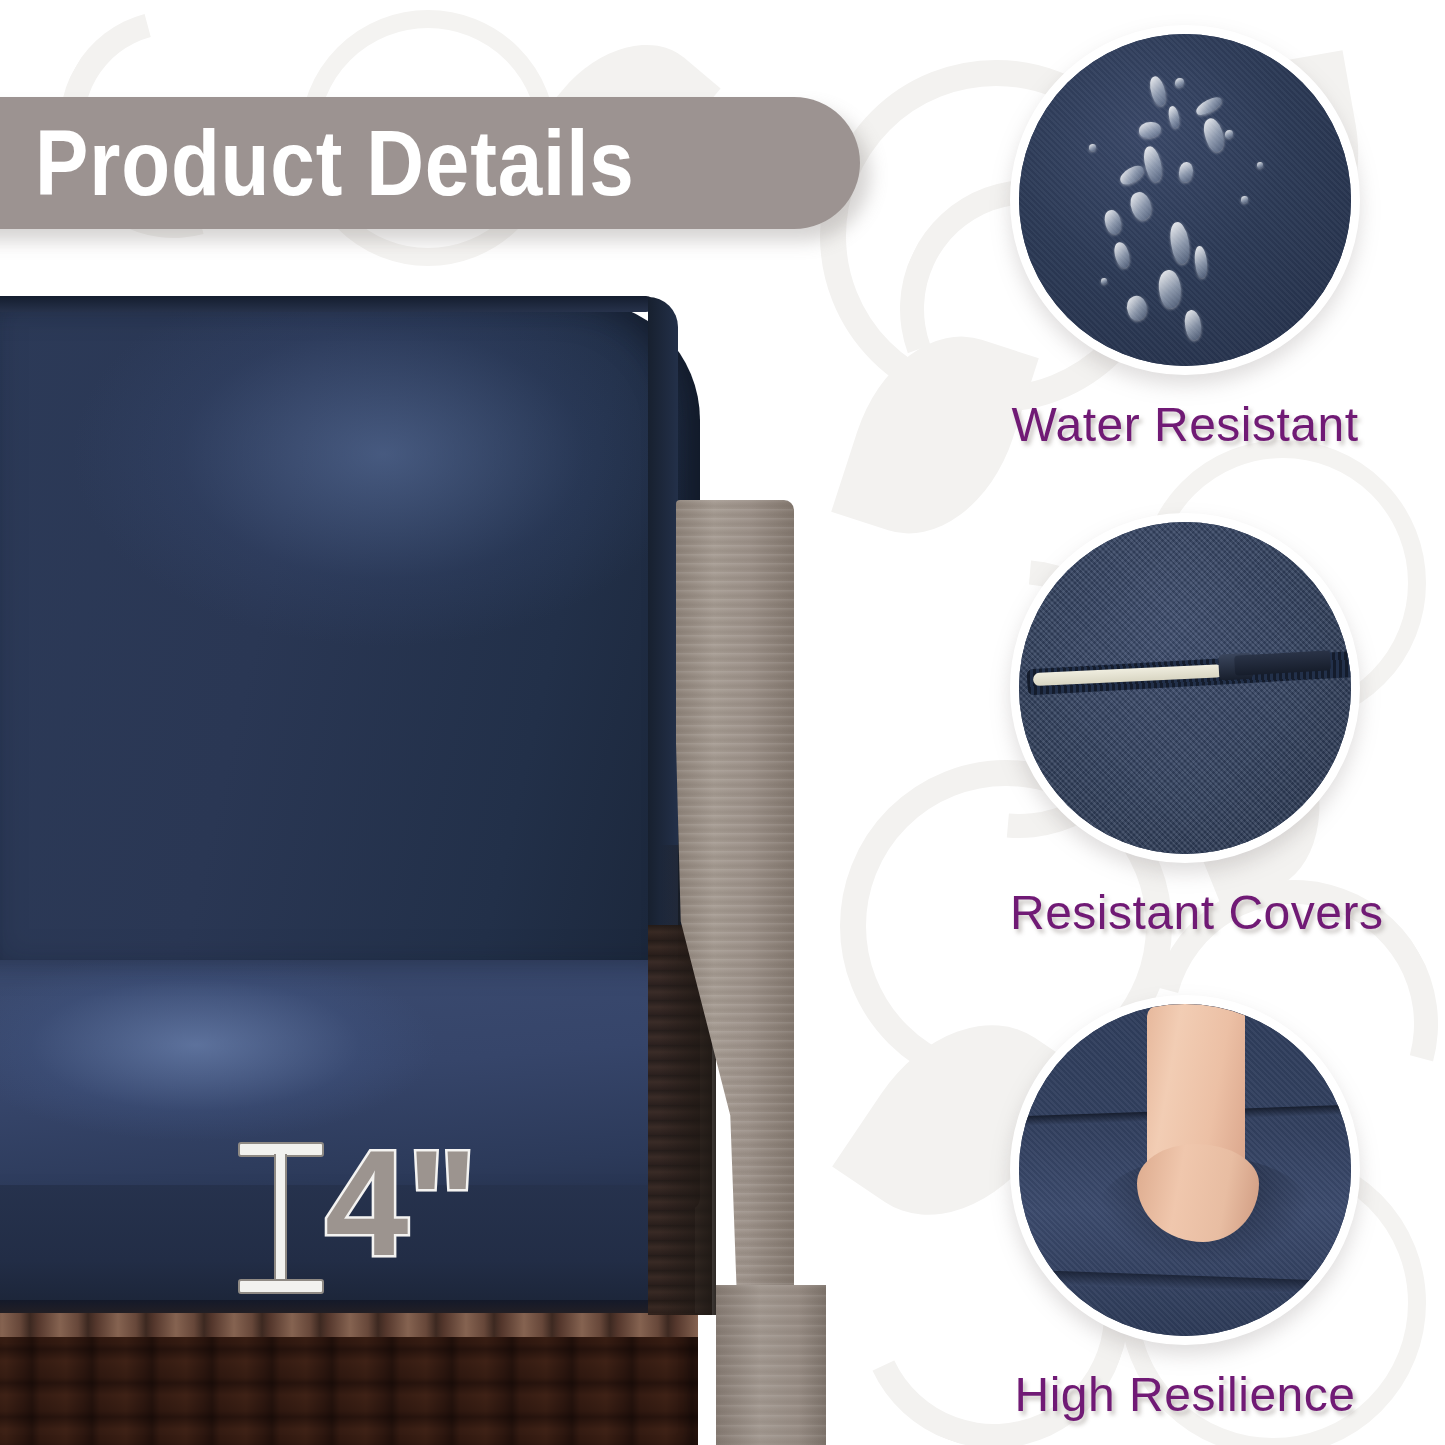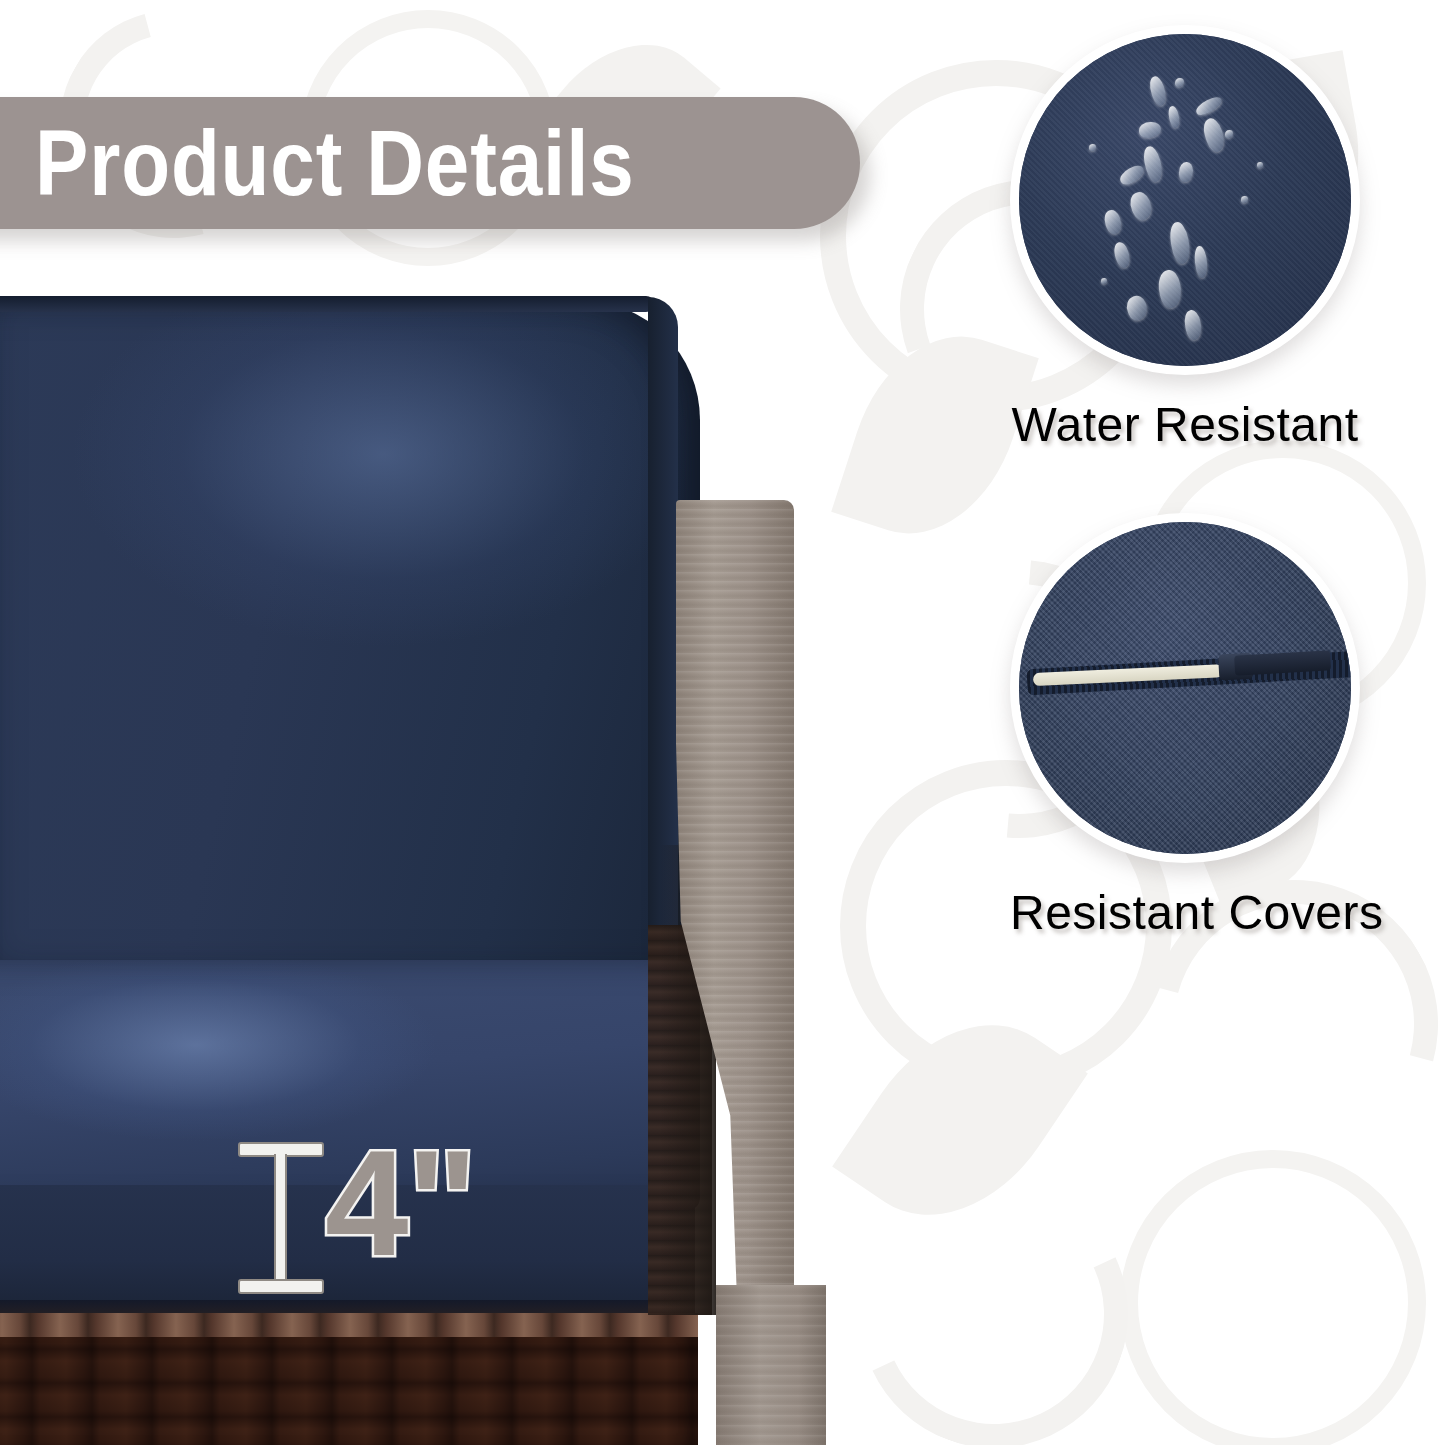--- a/index.html
+++ b/index.html
@@ -310,21 +310,21 @@
     border: 9px solid #ffffff;
     box-sizing: border-box;
     overflow: hidden;
     box-shadow: 0 10px 20px rgba(130,125,122,0.26);
     background: #2c3a56;
   }
   .feature-label {
     margin-top: 22px;
     text-align: center;
     font-size: 48px;
-    color: #000000;
+    color: #701a75;
     letter-spacing: 0.5px;
     text-shadow: 3px 4px 4px rgba(190,186,182,0.85);
     white-space: nowrap;
   }
 
   
   .fabric-water {
     position: absolute;
     inset: 0;
     background:
@@ -537,14 +537,25 @@
       <div class="zip-seam">
         <div class="zip-teeth"></div>
         <div class="zip-open"></div>
         <div class="zip-slider"></div>
         <div class="zip-pull"></div>
       </div>
     </div>
     <div class="feature-label">Resistant Covers</div>
   </div>
 
+  <div class="feature" style="top:995px;">
+    <div class="circle">
+      <div class="fabric-press"></div>
+      <div class="press-seam"></div>
+      <div class="press-dent"></div>
+      <div class="fist"></div>
+      <div class="fist-knuckles"></div>
+      <div class="press-seam2"></div>
+    </div>
+    <div class="feature-label">High Resilience</div>
+  </div>
 
 </div>
 
 </body></html>

